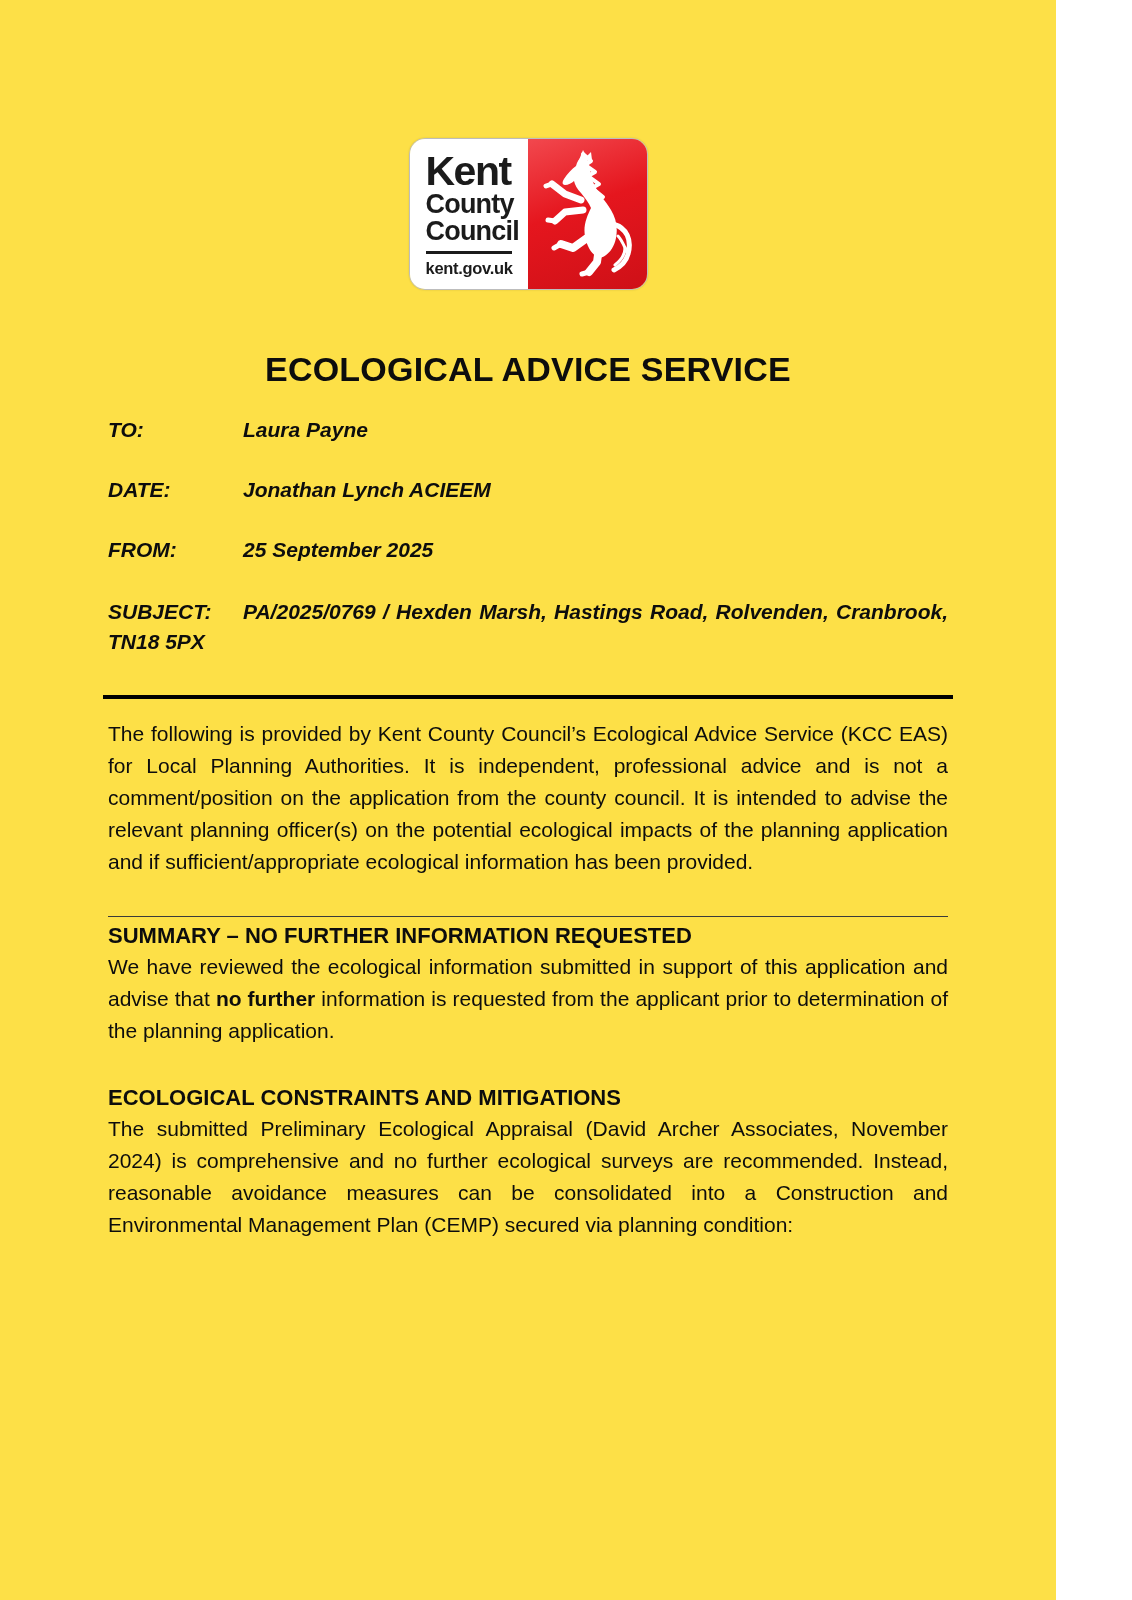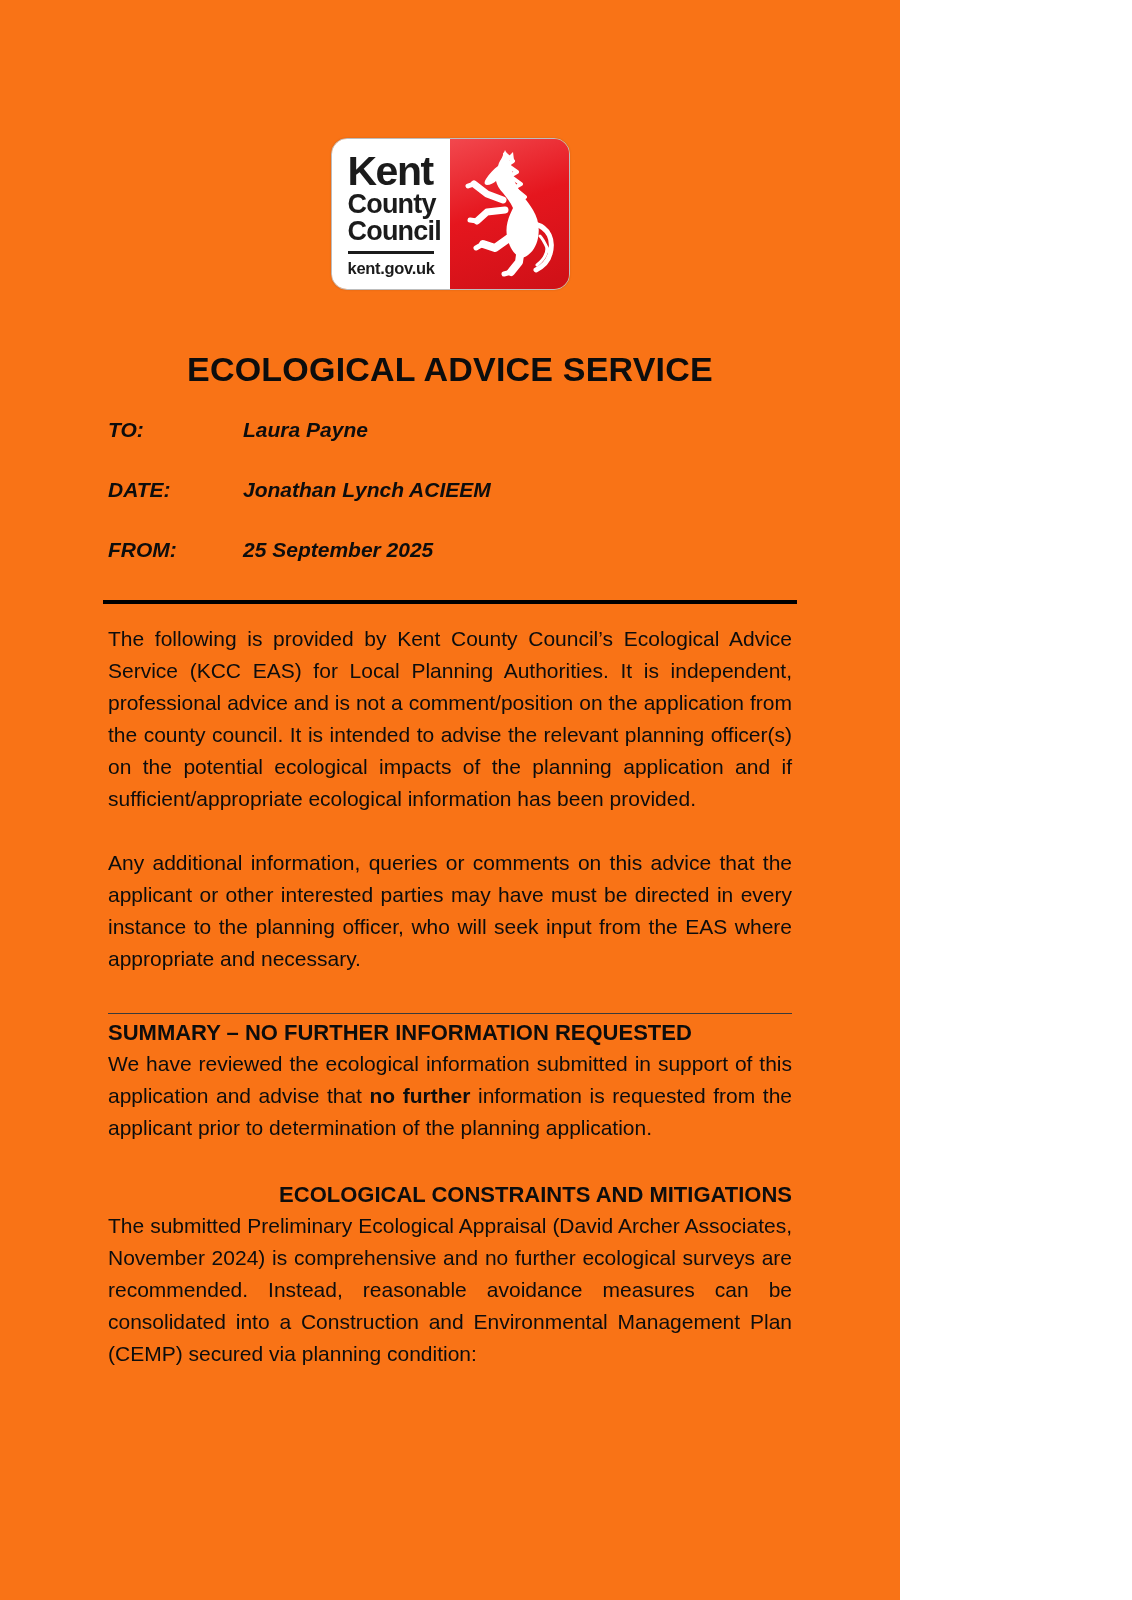--- a/index.html
+++ b/index.html
@@ -1,19 +1,19 @@
 <!DOCTYPE html>
 <html><head>
 <meta charset="utf-8">
 <style>
   html,body{margin:0;padding:0;background:#ffffff;}
   .page{
     position:relative;
-    width:900px;height:1600px;
-    background:#f97316;
+    width:1056px;height:1600px;
+    background:#fde047;
     font-family:"Liberation Sans", sans-serif;
     color:#121212;
     overflow:hidden;
   }
   .content{padding:0 108px;}
 
   
   .logo{
     width:239px;height:152px;
     margin:138px auto 0 auto;
@@ -60,21 +60,21 @@
 
   
   p.body{
     font-size:21px;line-height:32px;
     text-align:justify;
     margin:0;color:#0d0d0d;
   }
   p.intro{}
   .mt19{margin-top:19px !important;}
   .mt32{margin-top:32px !important;}
-  .mt36{margin-top:36px !important;text-align:right;}
+  .mt36{margin-top:36px !important;}
   h2.sec{
     font-size:22px;font-weight:bold;
     margin:0;line-height:30px;color:#0d0d0d;
   }
   .sec.mt20{margin-top:4px;}
   .b{font-weight:bold;}
 </style>
 </head>
 <body>
 
@@ -141,26 +141,28 @@
     <div class="meta">
       <div class="meta-row">
         <span class="meta-label">TO:</span><span>Laura Payne</span>
       </div>
       <div class="meta-row">
         <span class="meta-label">DATE:</span><span>Jonathan Lynch ACIEEM</span>
       </div>
       <div class="meta-row">
         <span class="meta-label">FROM:</span><span>25 September 2025</span>
       </div>
+      <div class="meta-row subject">
+        <span class="meta-label">SUBJECT:</span><span>PA/2025/0769 / Hexden Marsh, Hastings Road, Rolvenden, Cranbrook, TN18 5PX</span>
+      </div>
     </div>
 
     <div class="rule-thick"></div>
 
     <p class="body intro mt19">The following is provided by Kent County Council’s Ecological Advice Service (KCC EAS) for Local Planning Authorities. It is independent, professional advice and is not a comment/position on the application from the county council. It is intended to advise the relevant planning officer(s) on the potential ecological impacts of the planning application and if sufficient/appropriate ecological information has been provided.</p>
-    <p class="body intro mt32">Any additional information, queries or comments on this advice that the applicant or other interested parties may have must be directed in every instance to the planning officer, who will seek input from the EAS where appropriate and necessary.</p>
 
     <div class="rule-thin"></div>
 
     <h2 class="sec mt20">SUMMARY – NO FURTHER INFORMATION REQUESTED</h2>
     <p class="body"><span>We have reviewed the ecological information submitted in support of this application and advise that </span><span class="b">no further</span><span> information is requested from the applicant prior to determination of the planning application.</span></p>
 
     <h2 class="sec mt36">ECOLOGICAL CONSTRAINTS AND MITIGATIONS</h2>
     <p class="body">The submitted Preliminary Ecological Appraisal (David Archer Associates, November 2024) is comprehensive and no further ecological surveys are recommended. Instead, reasonable avoidance measures can be consolidated into a Construction and Environmental Management Plan (CEMP) secured via planning condition:</p>
 
   </div>

